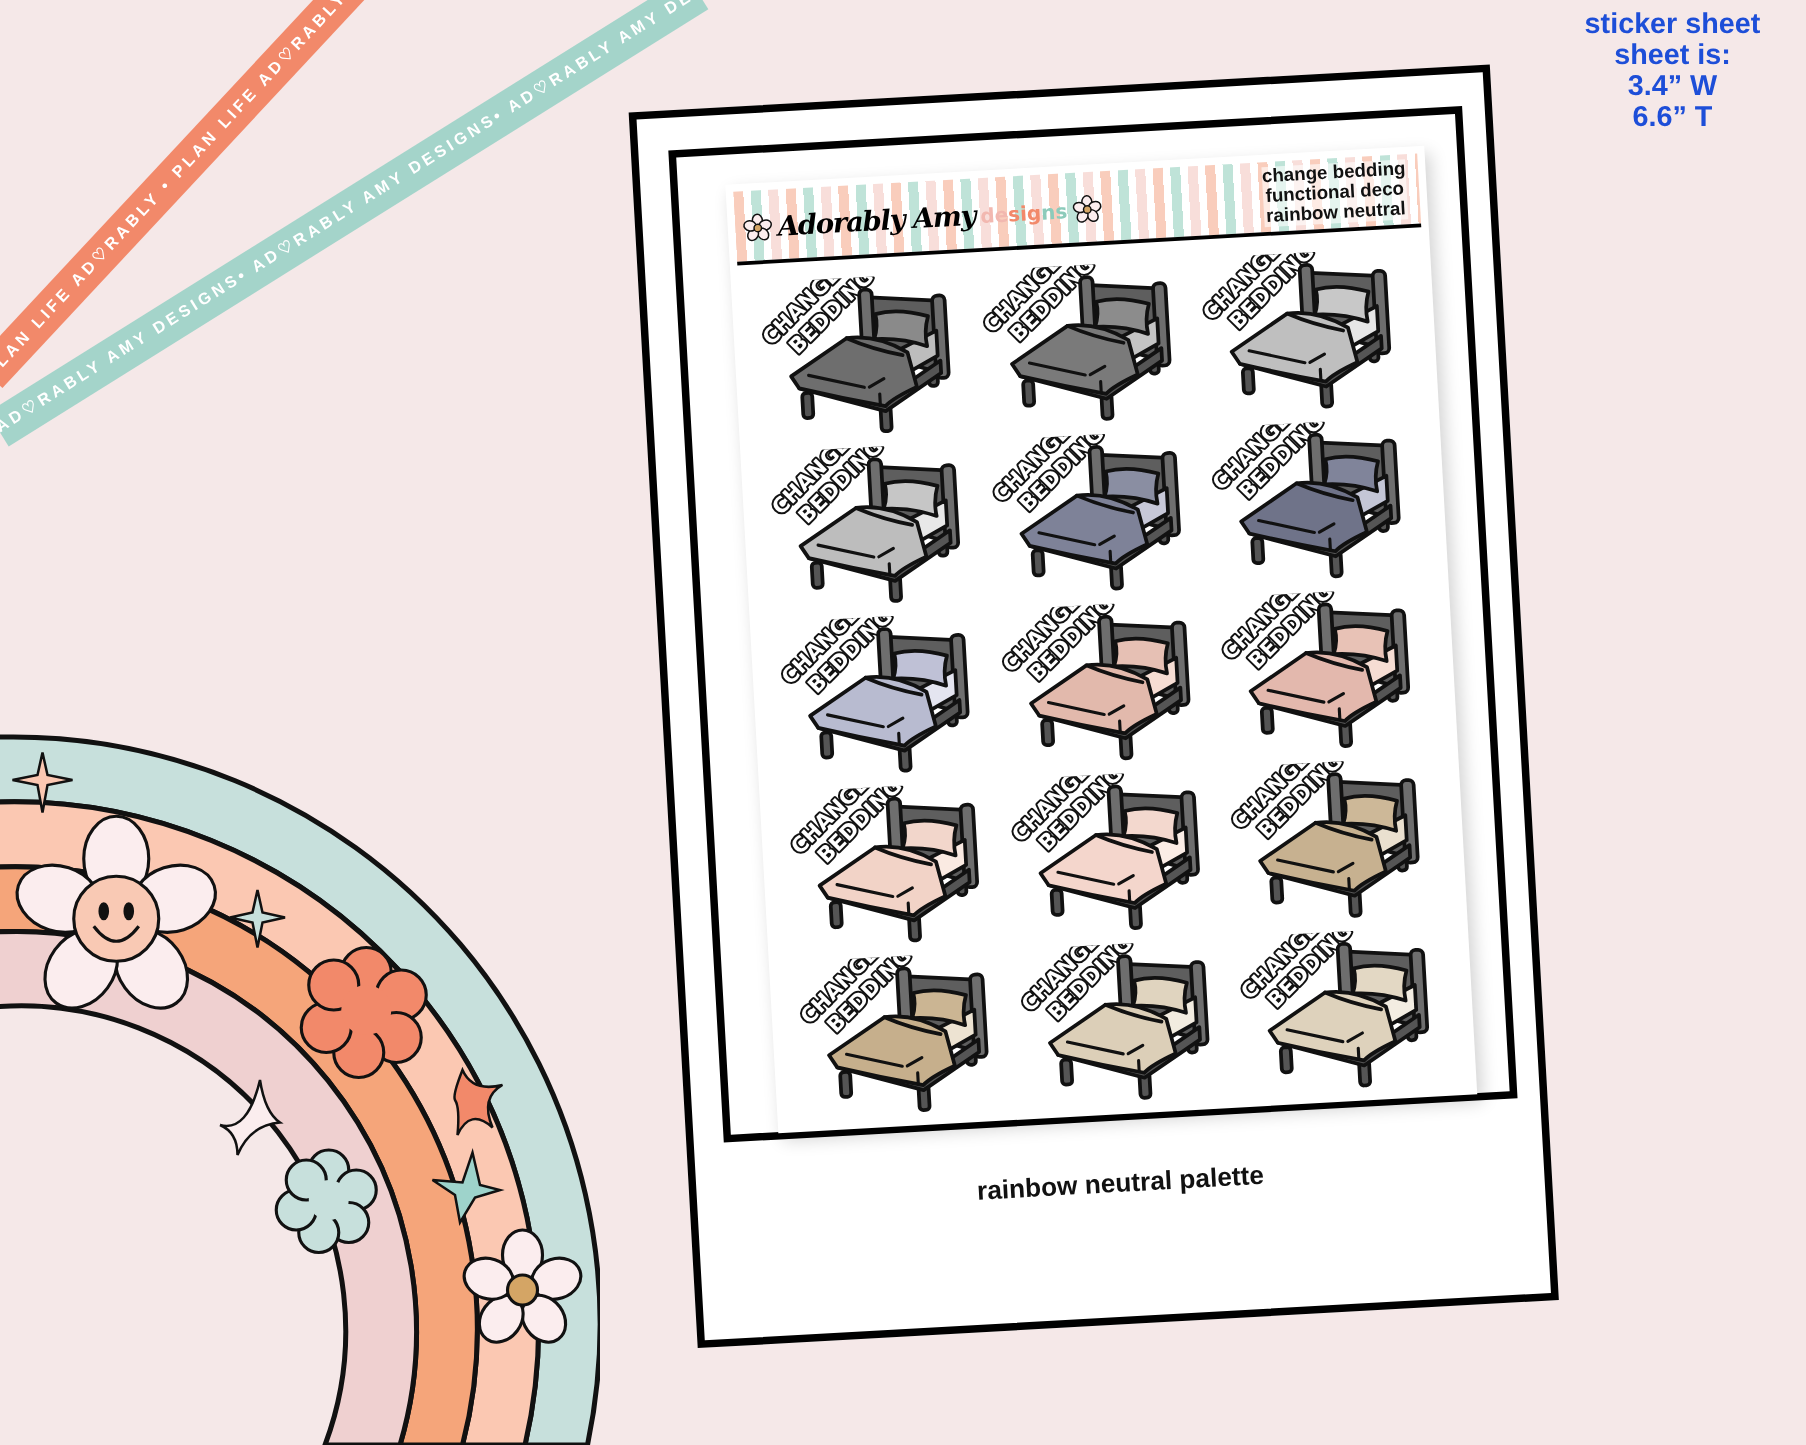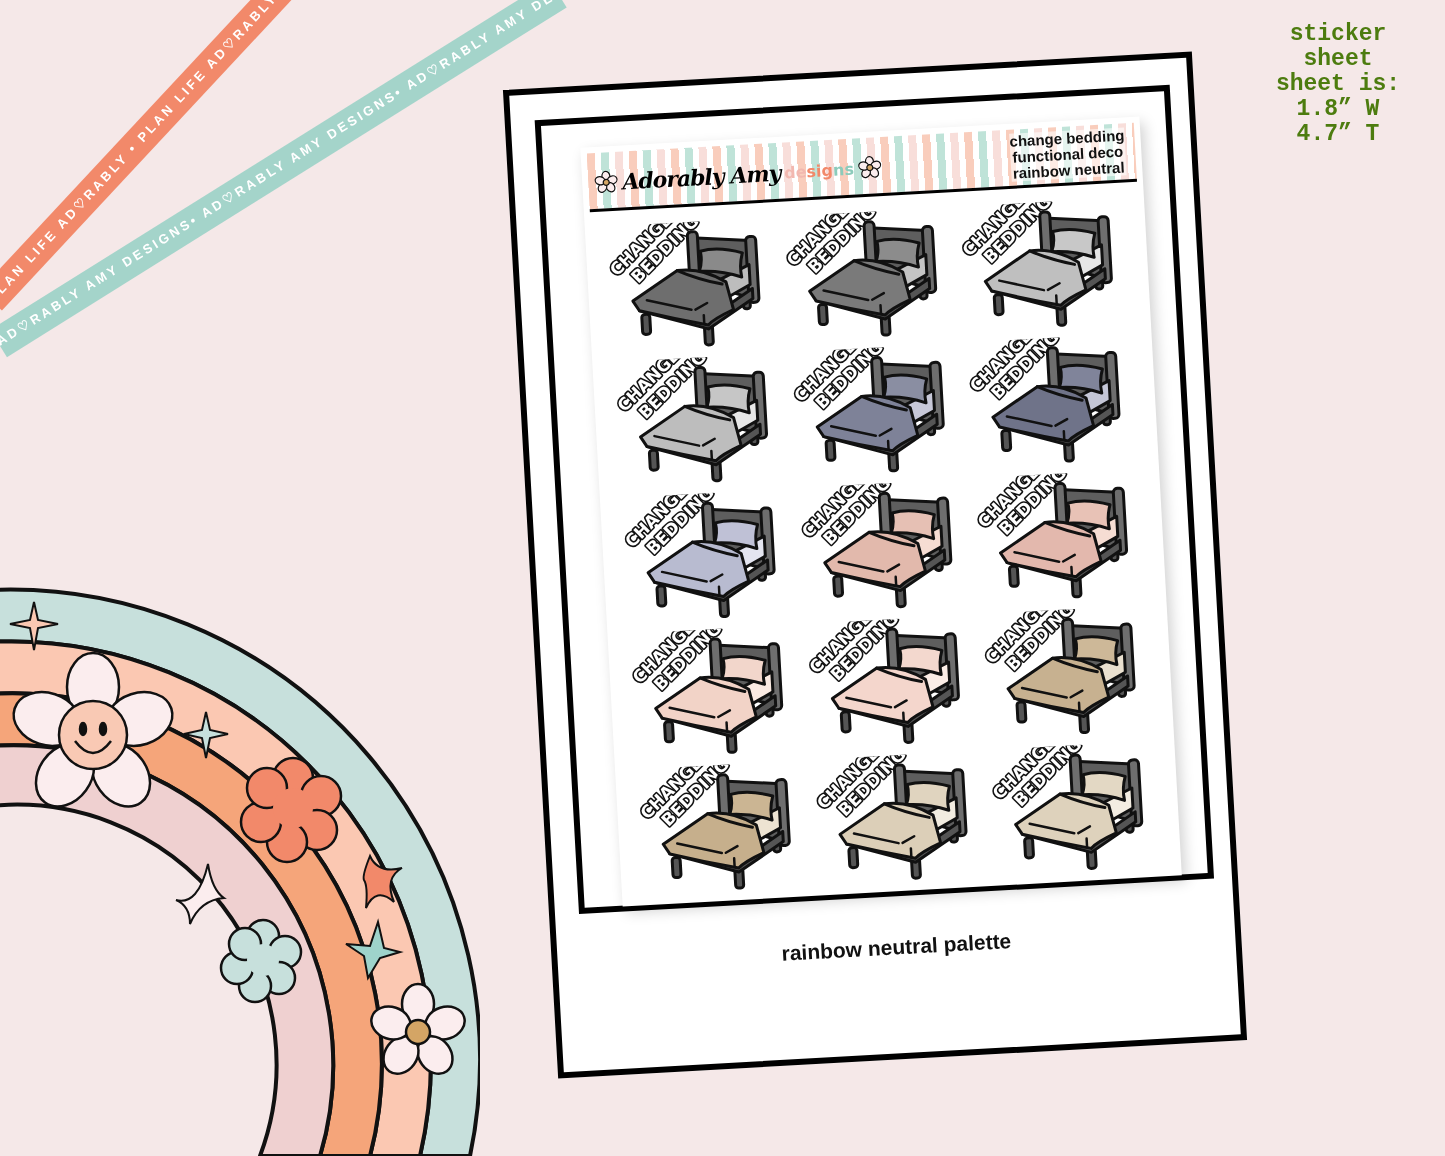--- a/index.html
+++ b/index.html
@@ -10,22 +10,22 @@
   }
   .ribbon {
     position: absolute; height: 30px; color: #fff; font-size: 13px; letter-spacing: 3px;
     white-space: nowrap; overflow: hidden; line-height: 30px; font-weight: bold;
     transform-origin: 0 0;
   }
   .ribbon.coral { background: #F2896A; width: 520px; left: -20px; top: 290px; transform: rotate(-47deg); }
   .ribbon.mint { background: #A4D4CA; width: 660px; left: -10px; top: 330px; transform: rotate(-32deg); height: 32px; }
 
   .size-note {
-    position: absolute; right: 22px; top: 22px; width: 170px; text-align: center;
-    font-size: 23px; line-height: 25px; color: #4d7c0f; font-weight: bold; font-family: Liberation Mono, monospace;
+    position: absolute; right: 22px; top: 6px; width: 170px; text-align: center;
+    font-size: 23px; line-height: 25px; color: #1d4ed8; font-weight: bold;
   }
   .size-note div { margin: 0; }
 
   
   .frame {
     position: absolute; left: 530px; top: 70px; width: 690px; height: 990px;
     transform: rotate(-3.2deg); transform-origin: 50% 50%;
     background: #fff; border: 6px solid #000; box-sizing: border-box;
   }
   .inner {
@@ -77,22 +77,22 @@
 </style>
 </head>
 <body>
 
 <div class="ribbon coral">PLAN LIFE AD♡RABLY • PLAN LIFE AD♡RABLY • PLAN LIFE AD♡RABLY •</div>
 <div class="ribbon mint">AD♡RABLY AMY DESIGNS• AD♡RABLY AMY DESIGNS• AD♡RABLY AMY DESIGNS•</div>
 
 <div class="size-note">
   <div>sticker sheet</div>
   <div>sheet is:</div>
-  <div>1.8” W</div>
-  <div>4.7” T</div>
+  <div>3.4” W</div>
+  <div>6.6” T</div>
 </div>
 
 <svg class="rainbow" viewBox="0 0 480 596">
   <g stroke="#111" stroke-width="4" fill="none">
     <path d="M -10 30 A 470 470 0 0 1 470 596 L 420 596 A 420 420 0 0 0 -10 82 Z" fill="#C7E0DC"></path>
     <path d="M -10 82 A 420 420 0 0 1 420 596 L 370 596 A 370 370 0 0 0 -10 134 Z" fill="#FBC8B2"></path>
     <path d="M -10 134 A 370 370 0 0 1 370 596 L 320 596 A 320 320 0 0 0 -10 186 Z" fill="#F5A57A"></path>
     <path d="M -10 186 A 320 320 0 0 1 320 596 L 260 596 A 260 260 0 0 0 -10 246 Z" fill="#EFD0D0"></path>
   </g>
 

